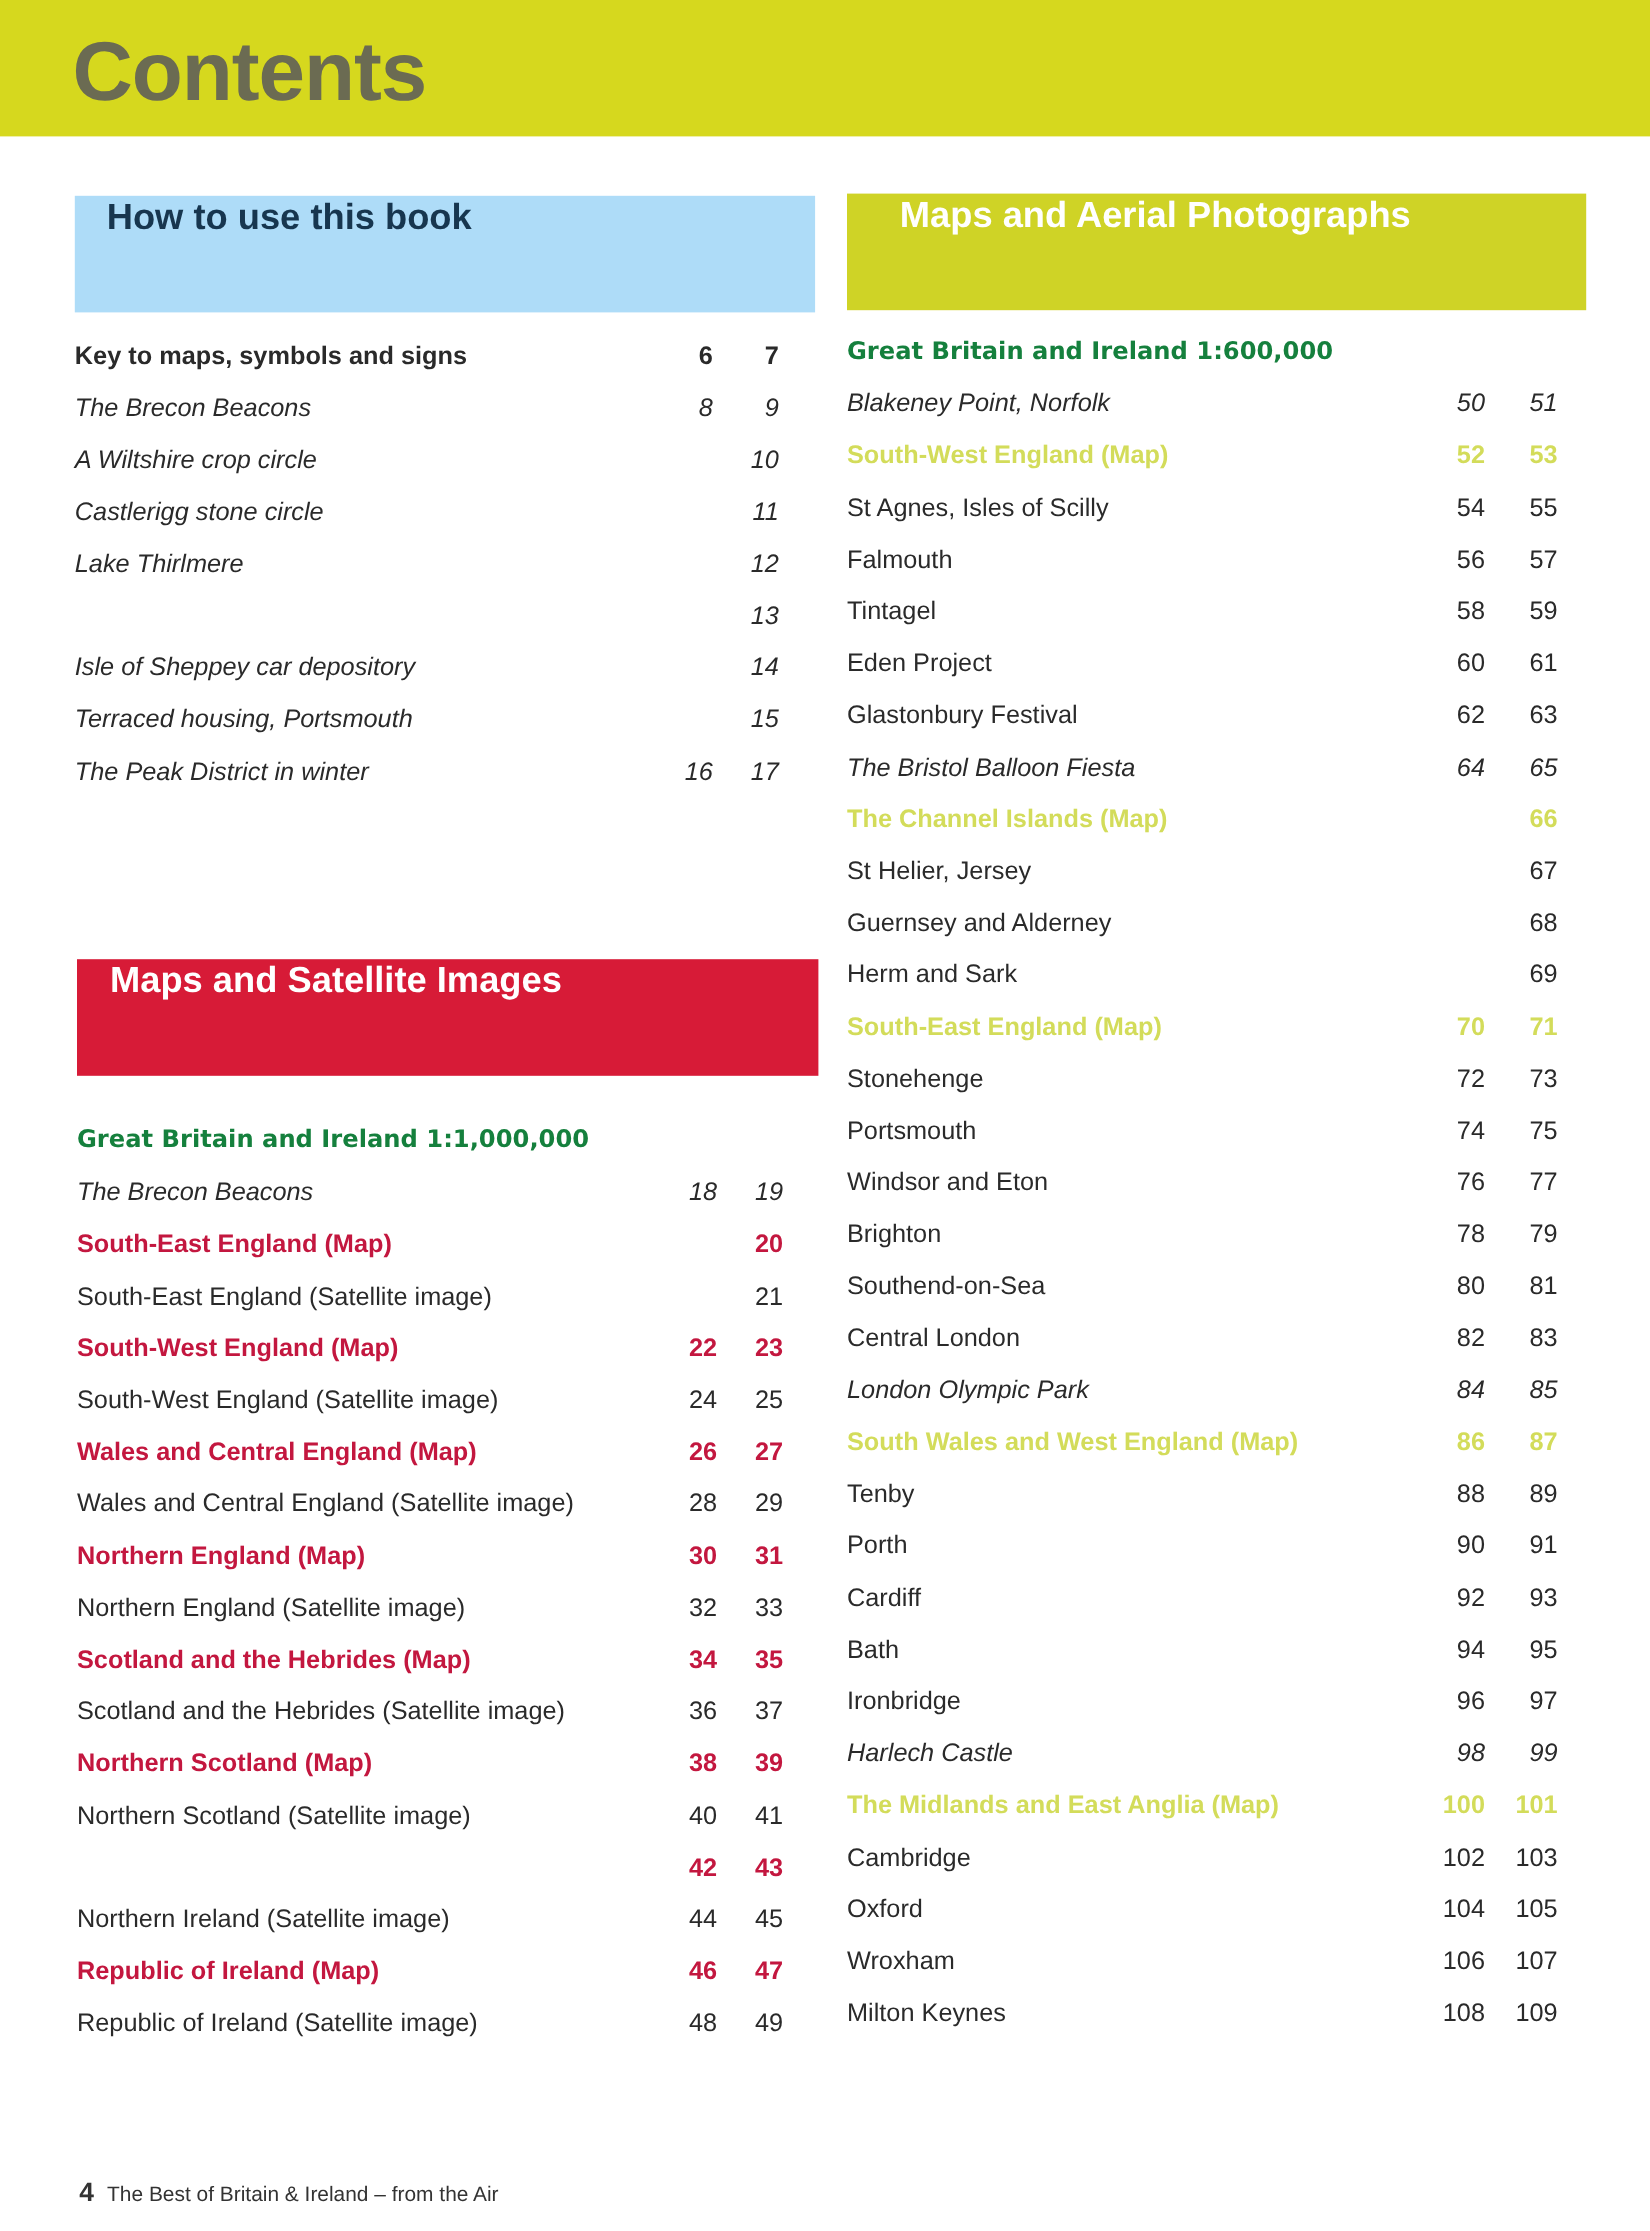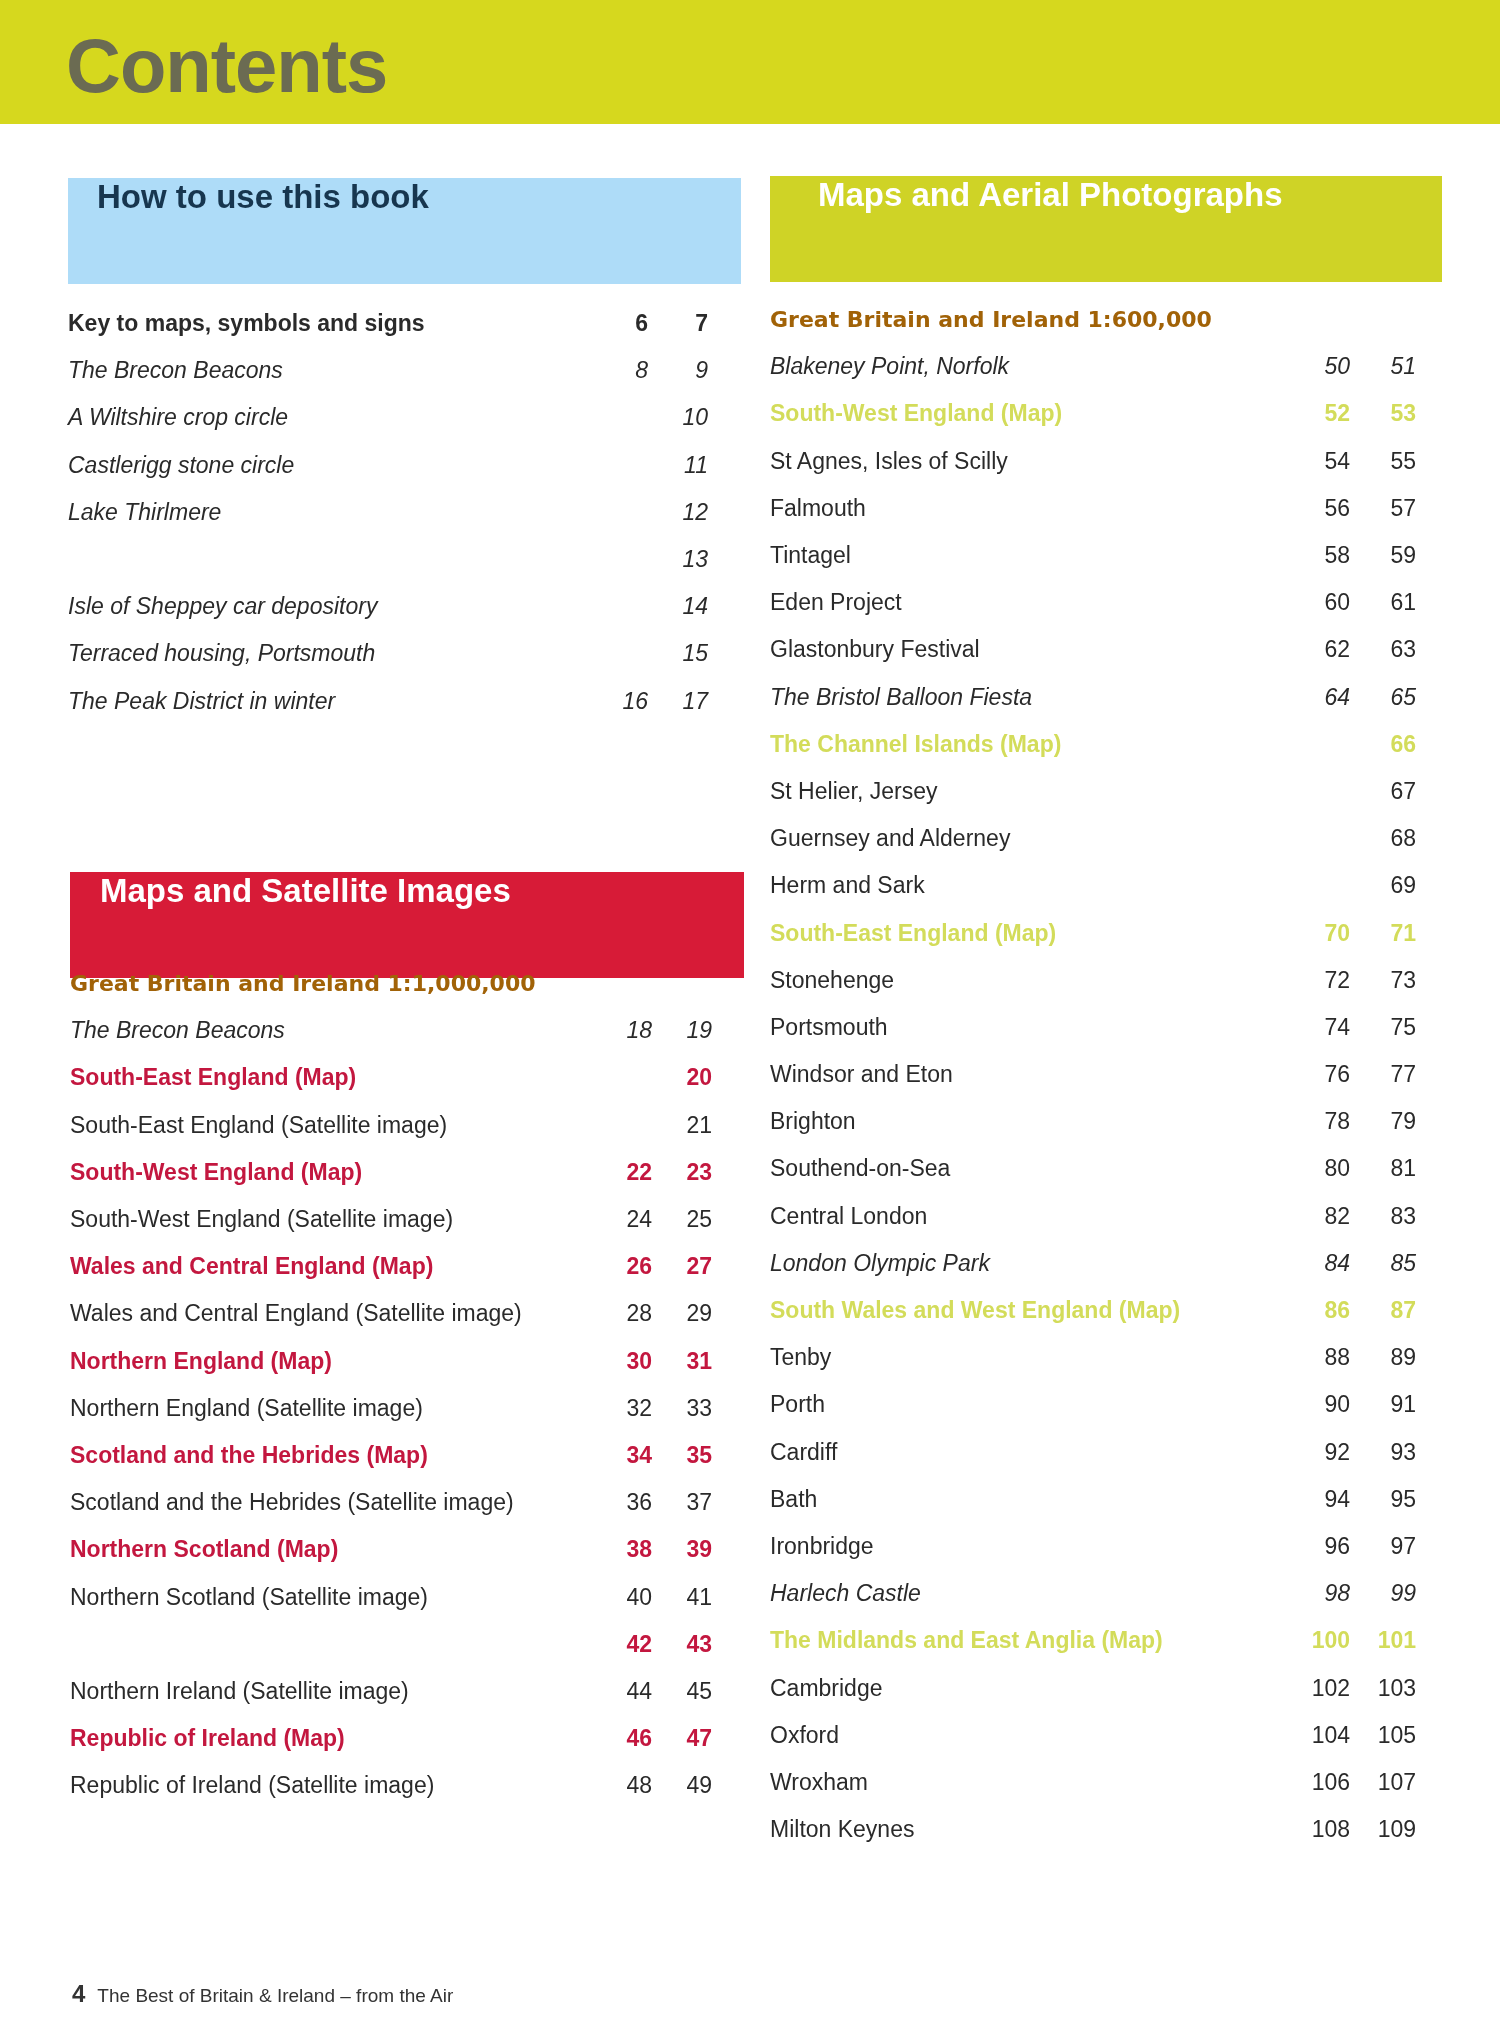--- a/index.html
+++ b/index.html
@@ -29,26 +29,26 @@
   }
   .toc-row .label { flex: 1; white-space: nowrap; }
   .toc-row .p1, .toc-row .p2 { position: absolute; text-align: right; }
   .left-col .p1 { right: 60px; width: 50px; }
   .left-col .p2 { right: 0; width: 50px; }
   .right-col .p1 { right: 66px; width: 60px; }
   .right-col .p2 { right: 0; width: 60px; }
 
   .row-bold .label, .row-bold .p1, .row-bold .p2 { font-weight: bold; }
   .row-italic { font-style: italic; }
-  .row-heading .label { font-weight: bold; font-family: "DejaVu Sans", sans-serif; font-size: 22px; color: #a16207; }
+  .row-heading .label { font-weight: bold; font-family: "DejaVu Sans", sans-serif; font-size: 22px; color: #15803d; }
   .row-red { color: #c3173f; font-weight: bold; }
   .row-yellow { color: #d3dc5a; font-weight: bold; }
 
   .left-col-1 { left: 68px; top: 300px; width: 640px; }
-  .left-col-2 { left: 70px; top: 960px; width: 642px; }
+  .left-col-2 { left: 70px; top: 1013px; width: 642px; }
   .right-col-1 { left: 770px; top: 296px; width: 646px; }
 
   .footer {
     position: absolute; left: 72px; top: 1980px; font-size: 19px; color: #333;
     display: flex; align-items: baseline; gap: 12px;
   }
   .footer .page-num { font-size: 24px; font-weight: bold; color: #333; }
 </style>
 </head>
 <body>

